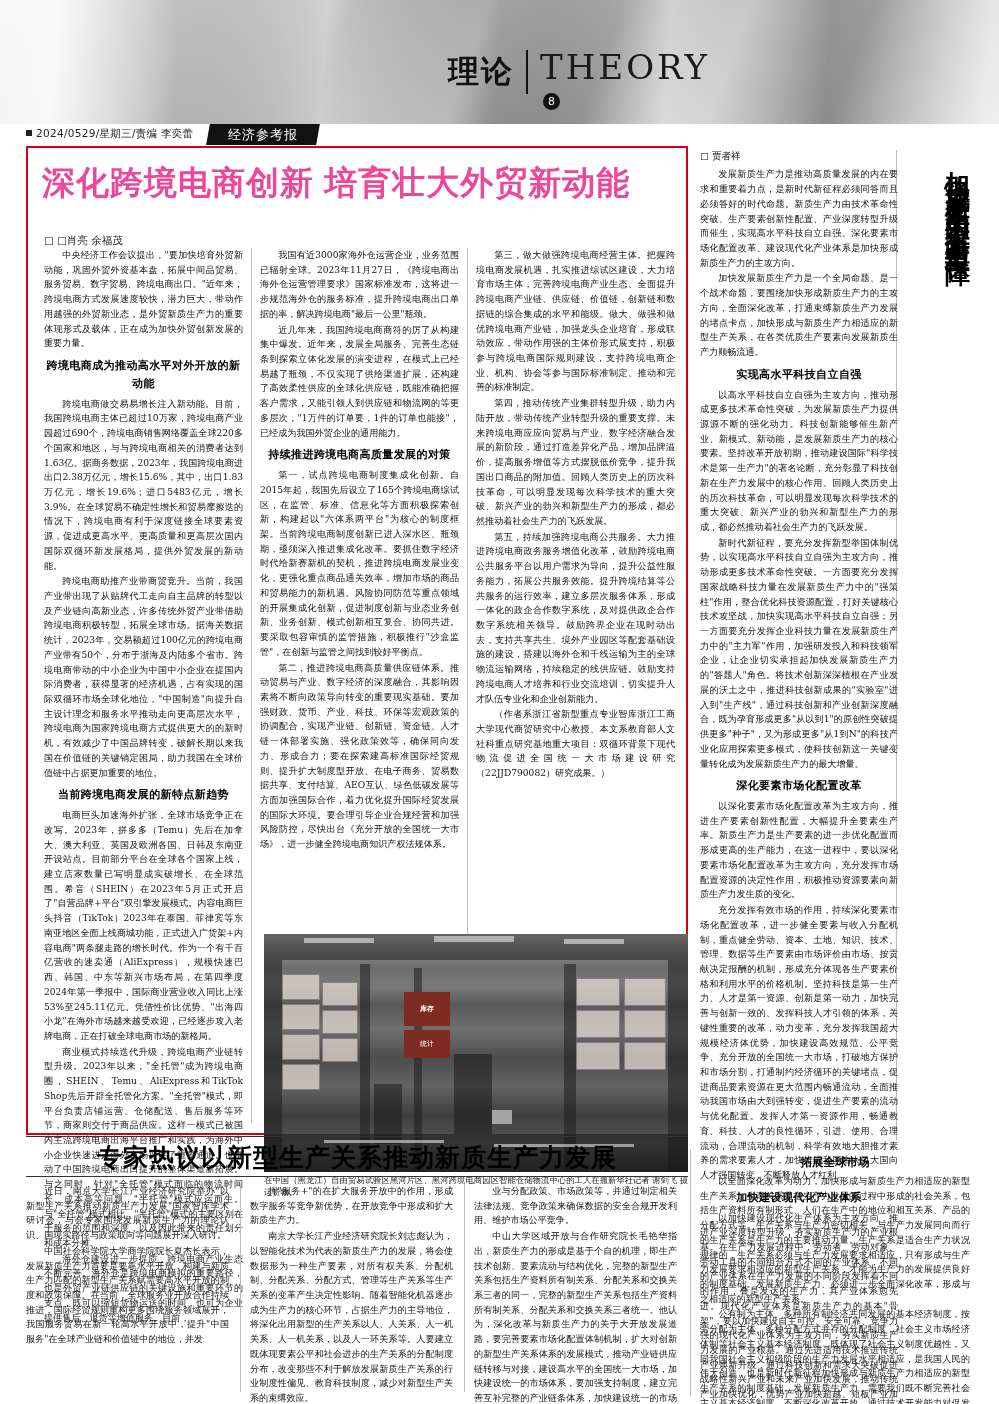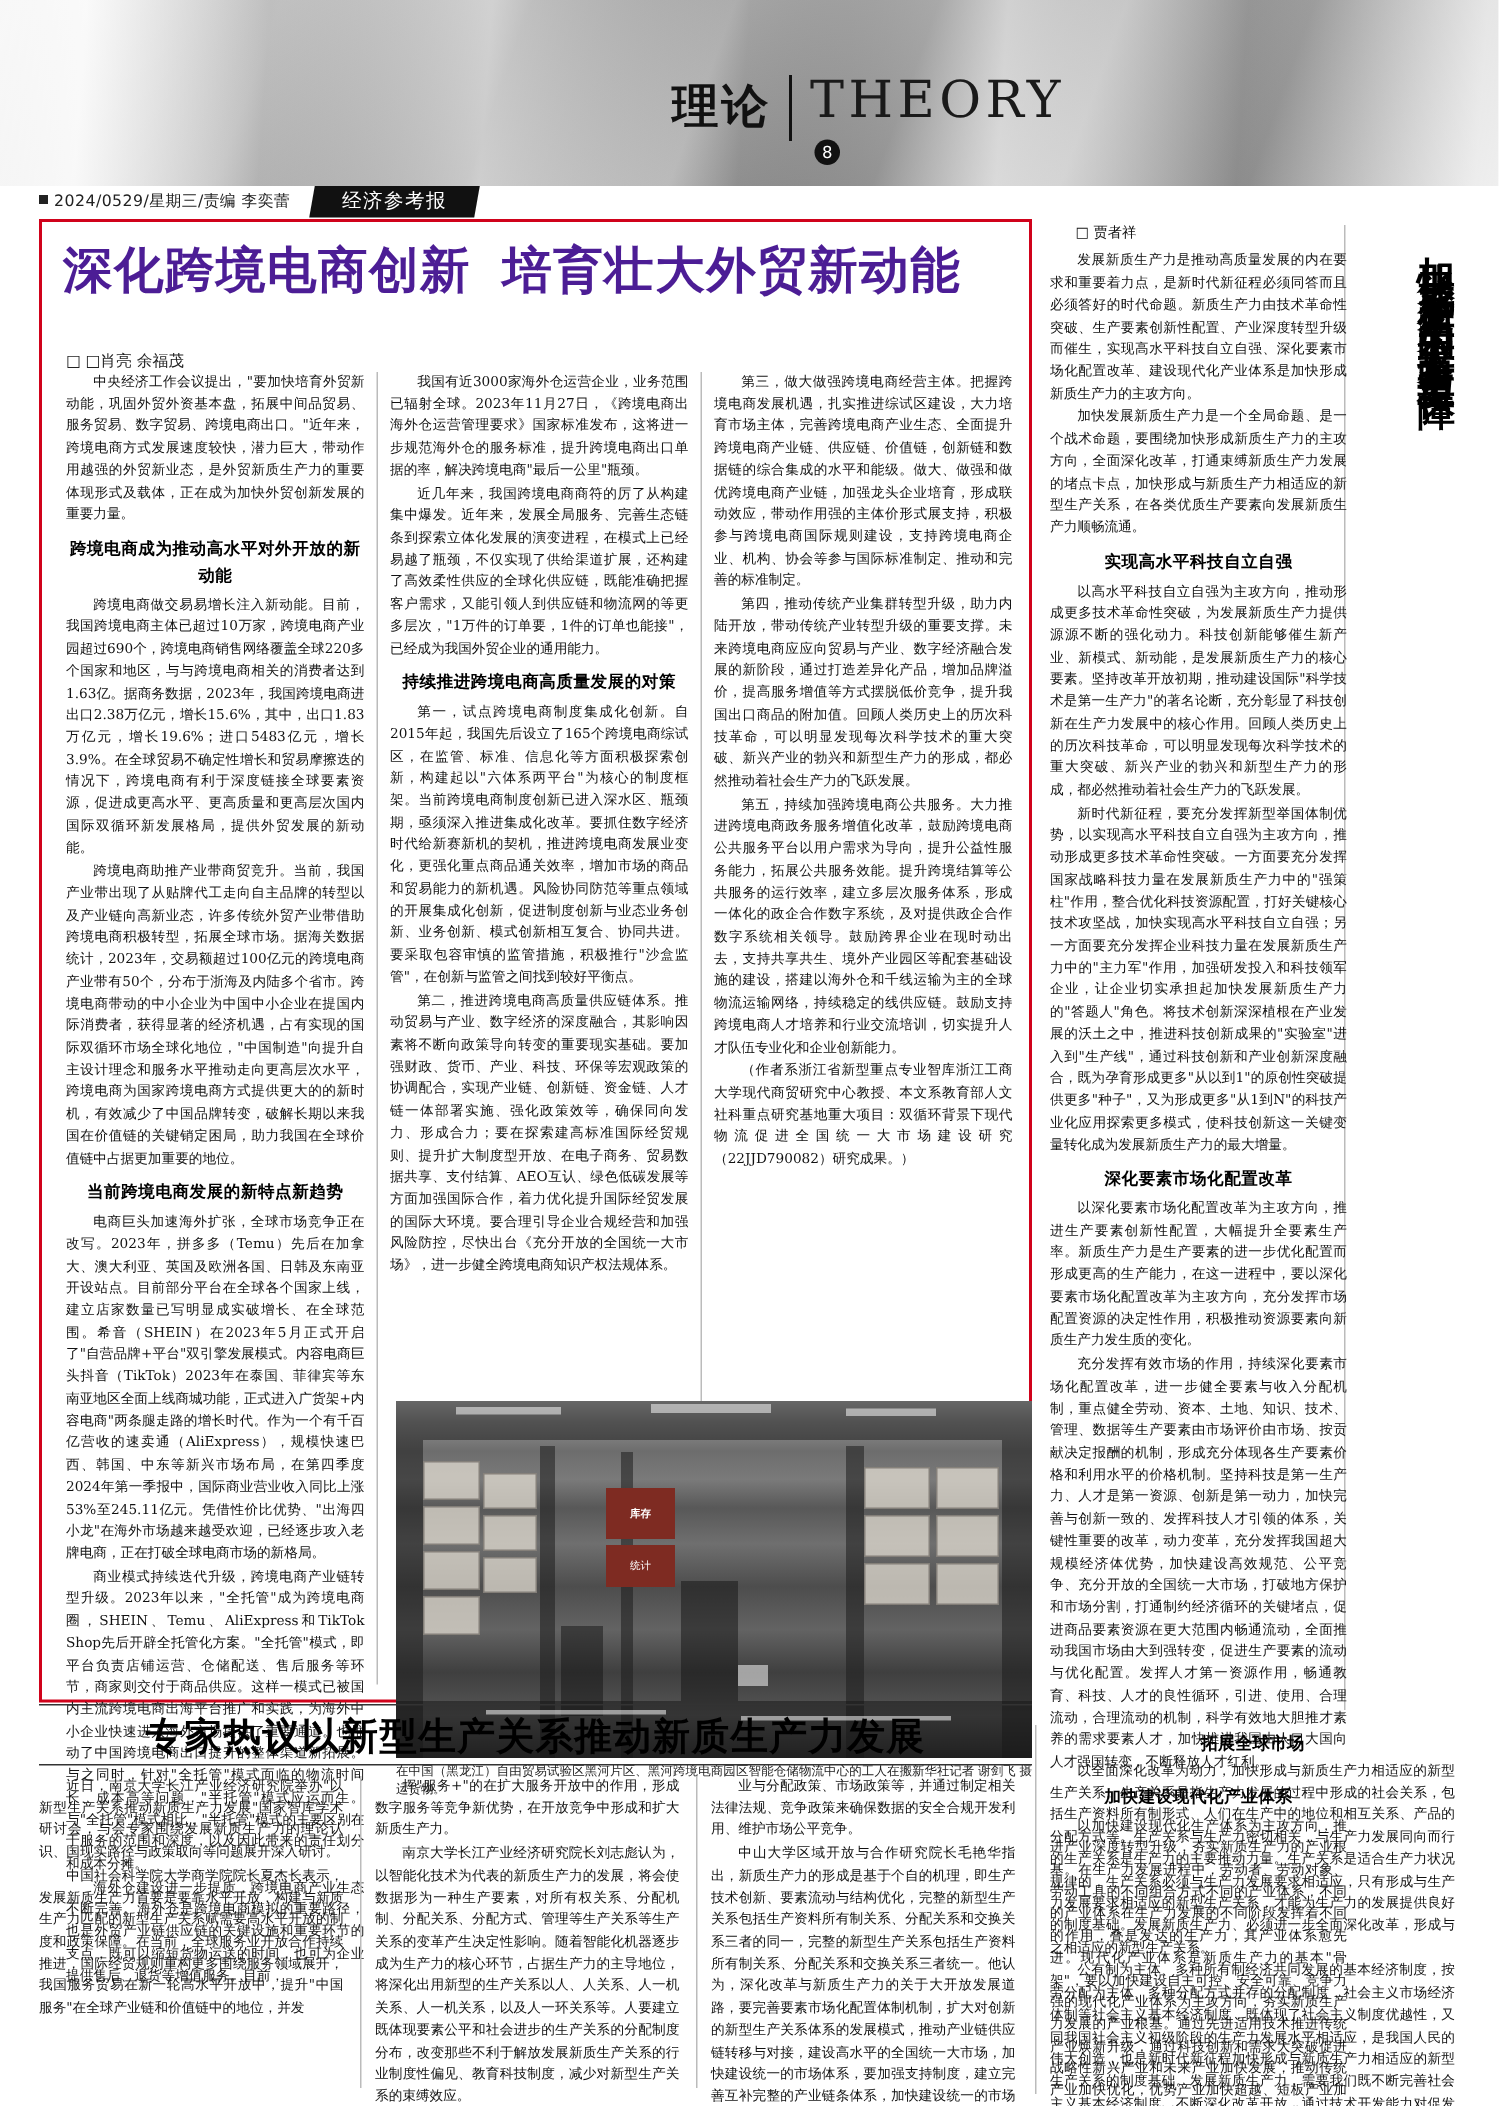--- a/index.html
+++ b/index.html
@@ -120,25 +120,25 @@
     position: absolute;
     left: 26px; top: 146px;
     width: 662px; height: 989px;
     border: 2px solid #d0021b;
     background: #fff;
   }
   .headline {
     position: absolute;
     left: 14px; top: 14px;
     width: 632px;
-    font-family: Liberation Mono, monospace;
+    font-family: Liberation Sans, sans-serif;
     font-weight: bold;
     font-size: 33px;
     letter-spacing: 1px;
-    color: #4c1d95;
+    color: #ec4899;
     line-height: 1.3;
     white-space: nowrap;
   }
   .byline {
     position: absolute;
     left: 16px; top: 86px;
     font-size: 10.5px;
     color: #222;
   }
   .byline .mark { margin-right: 3px; }
@@ -240,21 +240,20 @@
     font-size: 9.1px;
     line-height: 1.62;
     color: #111;
     text-align: justify;
   }
   .rightcol p { margin: 0 0 1px 0; text-indent: 2em; }
   .rightcol .author-top {
     font-size: 9.5px;
     text-indent: 0;
     margin-bottom: 4px;
-    margin-left: 17px;
   }
   .vertical-title {
     position: absolute;
     left: 906px; top: 150px;
     width: 66px; height: 720px;
     writing-mode: vertical-rl;
     text-orientation: upright;
     font-family: "DejaVu Serif", "Liberation Serif", serif;
     font-weight: bold;
     font-size: 25px;

